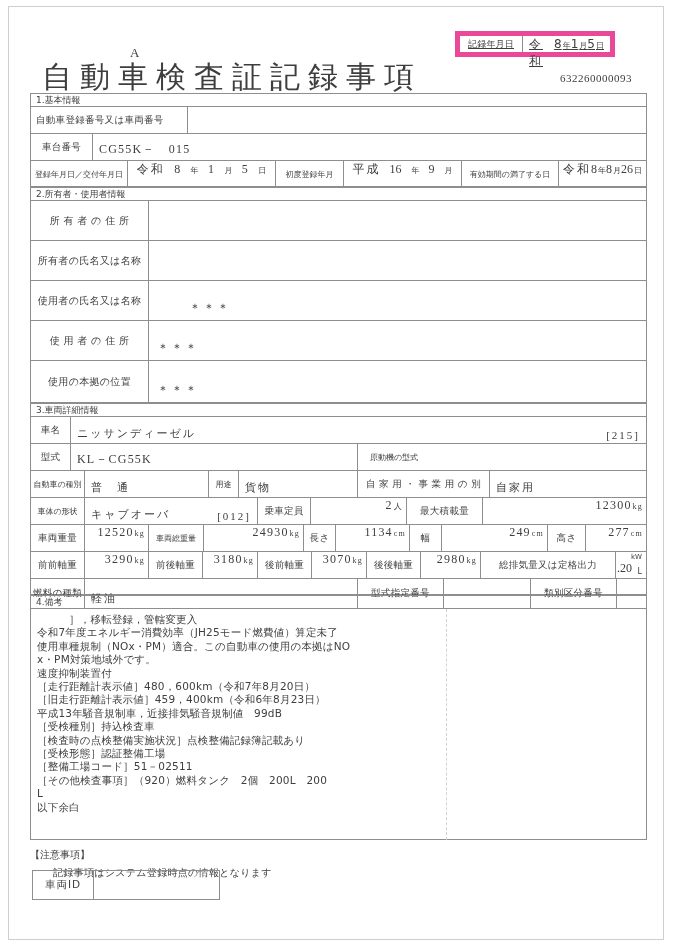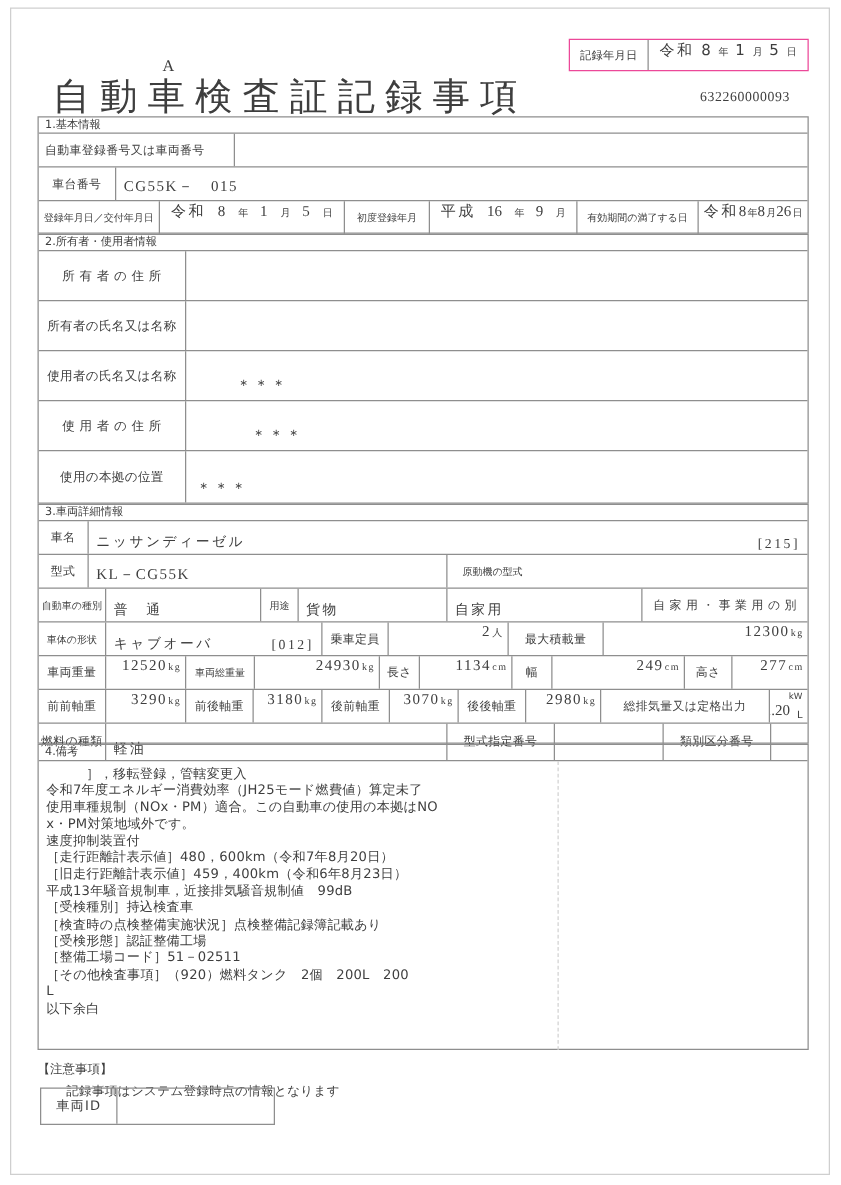--- a/index.html
+++ b/index.html
@@ -23,26 +23,27 @@
     height: 934px;
     border: 1px solid #cfcfcf;
     box-sizing: border-box;
   }
 
   
   .record-date-box {
     position: absolute;
     left: 455px;
     top: 31px;
-    width: 192px;
+    width: 160px;
     height: 26px;
-    border: 1px solid #ec4899;
+    border: 5px solid #ec4899;
     box-sizing: border-box;
     display: flex;
     align-items: stretch;
+    text-decoration: underline;
   }
   .record-date-label {
     width: 62px;
     border-right: 1px solid #8e8e8e;
     font-size: 9px;
     display: flex;
     align-items: center;
     justify-content: center;
     letter-spacing: .2px;
   }
@@ -303,21 +304,21 @@
     <div class="cell owner-val"></div>
   </div>
   <div class="row" style="height:40px;">
     <div class="cell lbl owner-lbl">所有者の氏名又は名称</div>
     <div class="cell owner-val"></div>
   </div>
   <div class="row" style="height:40px;gap:32px;">
     <div class="cell lbl owner-lbl">使用者の氏名又は名称</div>
     <div class="cell owner-val">＊＊＊</div>
   </div>
-  <div class="row" style="height:40px;gap:44px;">
+  <div class="row" style="height:40px;">
     <div class="cell lbl owner-lbl">使 用 者 の 住 所</div>
     <div class="cell owner-val">＊＊＊</div>
   </div>
   <div class="row" style="height:41px;">
     <div class="cell lbl owner-lbl">使用の本拠の位置</div>
     <div class="cell owner-val">＊＊＊</div>
   </div>
 </div>
 
 <div class="sect" id="sect3">
@@ -335,22 +336,22 @@
     <div class="cell lbl" style="width:40px;">型式</div>
     <div class="cell val" style="width:287px;">KL－CG55K</div>
     <div class="cell lbl small" style="width:72px;">原動機の型式</div>
   </div>
 
   <div class="row" style="height:27px;">
     <div class="cell lbl small" style="width:54px;">自動車の種別</div>
     <div class="cell val jp" style="width:124px;">普　通</div>
     <div class="cell lbl small" style="width:30px;">用途</div>
     <div class="cell val jp" style="width:119px;">貨物</div>
+    <div class="cell lbl" style="width:132px;">自 家 用 ・ 事 業 用 の 別</div>
     <div class="cell val jp" style="flex:1;">自家用</div>
-    <div class="cell lbl" style="width:132px;">自 家 用 ・ 事 業 用 の 別</div>
   </div>
 
   <div class="row" style="height:27px;">
     <div class="cell lbl small" style="width:54px;">車体の形状</div>
     <div class="cell val jp" style="width:173px;">
       <span>キャブオーバ</span>
       <span class="bracket">[012]</span>
     </div>
     <div class="cell lbl" style="width:53px;">乗車定員</div>
     <div class="cell val num" style="width:96px;">

